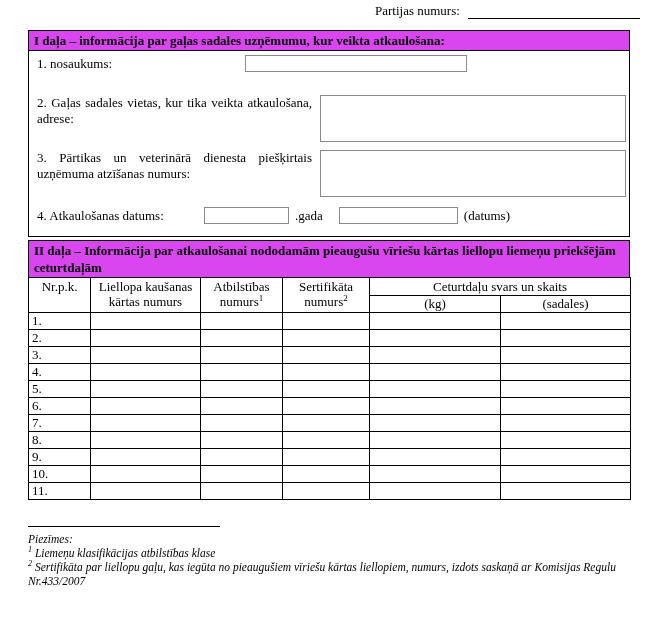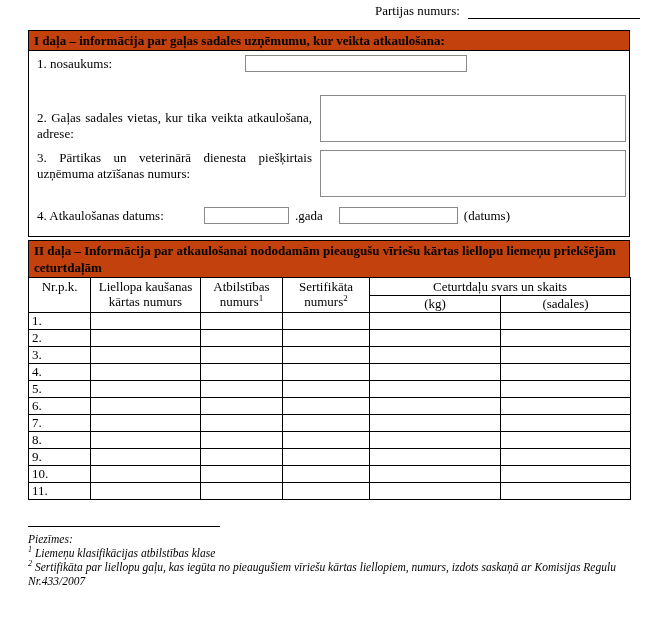--- a/index.html
+++ b/index.html
@@ -11,34 +11,34 @@
   }
   .page { width: 645px; height: 629px; padding: 3px 15px 0 28px; }
 
   
   .top-row { display: flex; align-items: flex-end; padding-left: 347px; margin-bottom: 11px; }
   .top-label { white-space: nowrap; line-height: 16px; }
   .top-line { flex: 1; border-bottom: 1px solid #000; height: 15px; margin-left: 8px; margin-right: -10px; }
 
   
   .section-bar {
-    background: #c2410c; border: 1px solid #000;
+    background: #d946ef; border: 1px solid #000;
     font-weight: bold; padding: 1px 5px; line-height: 17px;
   }
 
   
   .fields-box { border: 1px solid #000; margin-top: -1px; padding: 4px 3px 12px 8px; }
   .f-row { display: flex; align-items: flex-start; }
   .f-label { display: block; }
   .f-label.wide { width: 283px; padding-right: 8px; text-align: justify; flex: none; }
   .input-box { border: 1px solid #8a8a8a; background: #fff; display: block; flex: none; }
   .f1 { margin-bottom: 23px; align-items: center; }
   .f1 .f-label { width: 208px; flex: none; }
   .f1 .input-box { width: 222px; height: 17px; }
-  .f2 { margin-bottom: 8px; align-items: flex-end; }
+  .f2 { margin-bottom: 8px; }
   .f3 { margin-bottom: 10px; }
   .f2 .input-box, .f3 .input-box { flex: 1; height: 47px; }
   .f4 { align-items: flex-end; }
   .f4 .lbl-main { width: 167px; flex: none; }
   .f4 .input-a { width: 85px; height: 17px; }
   .f4 .lbl-gada { margin: 0 16px 0 6px; }
   .f4 .input-b { width: 119px; height: 17px; }
   .f4 .lbl-datums { margin-left: 6px; }
 
   

